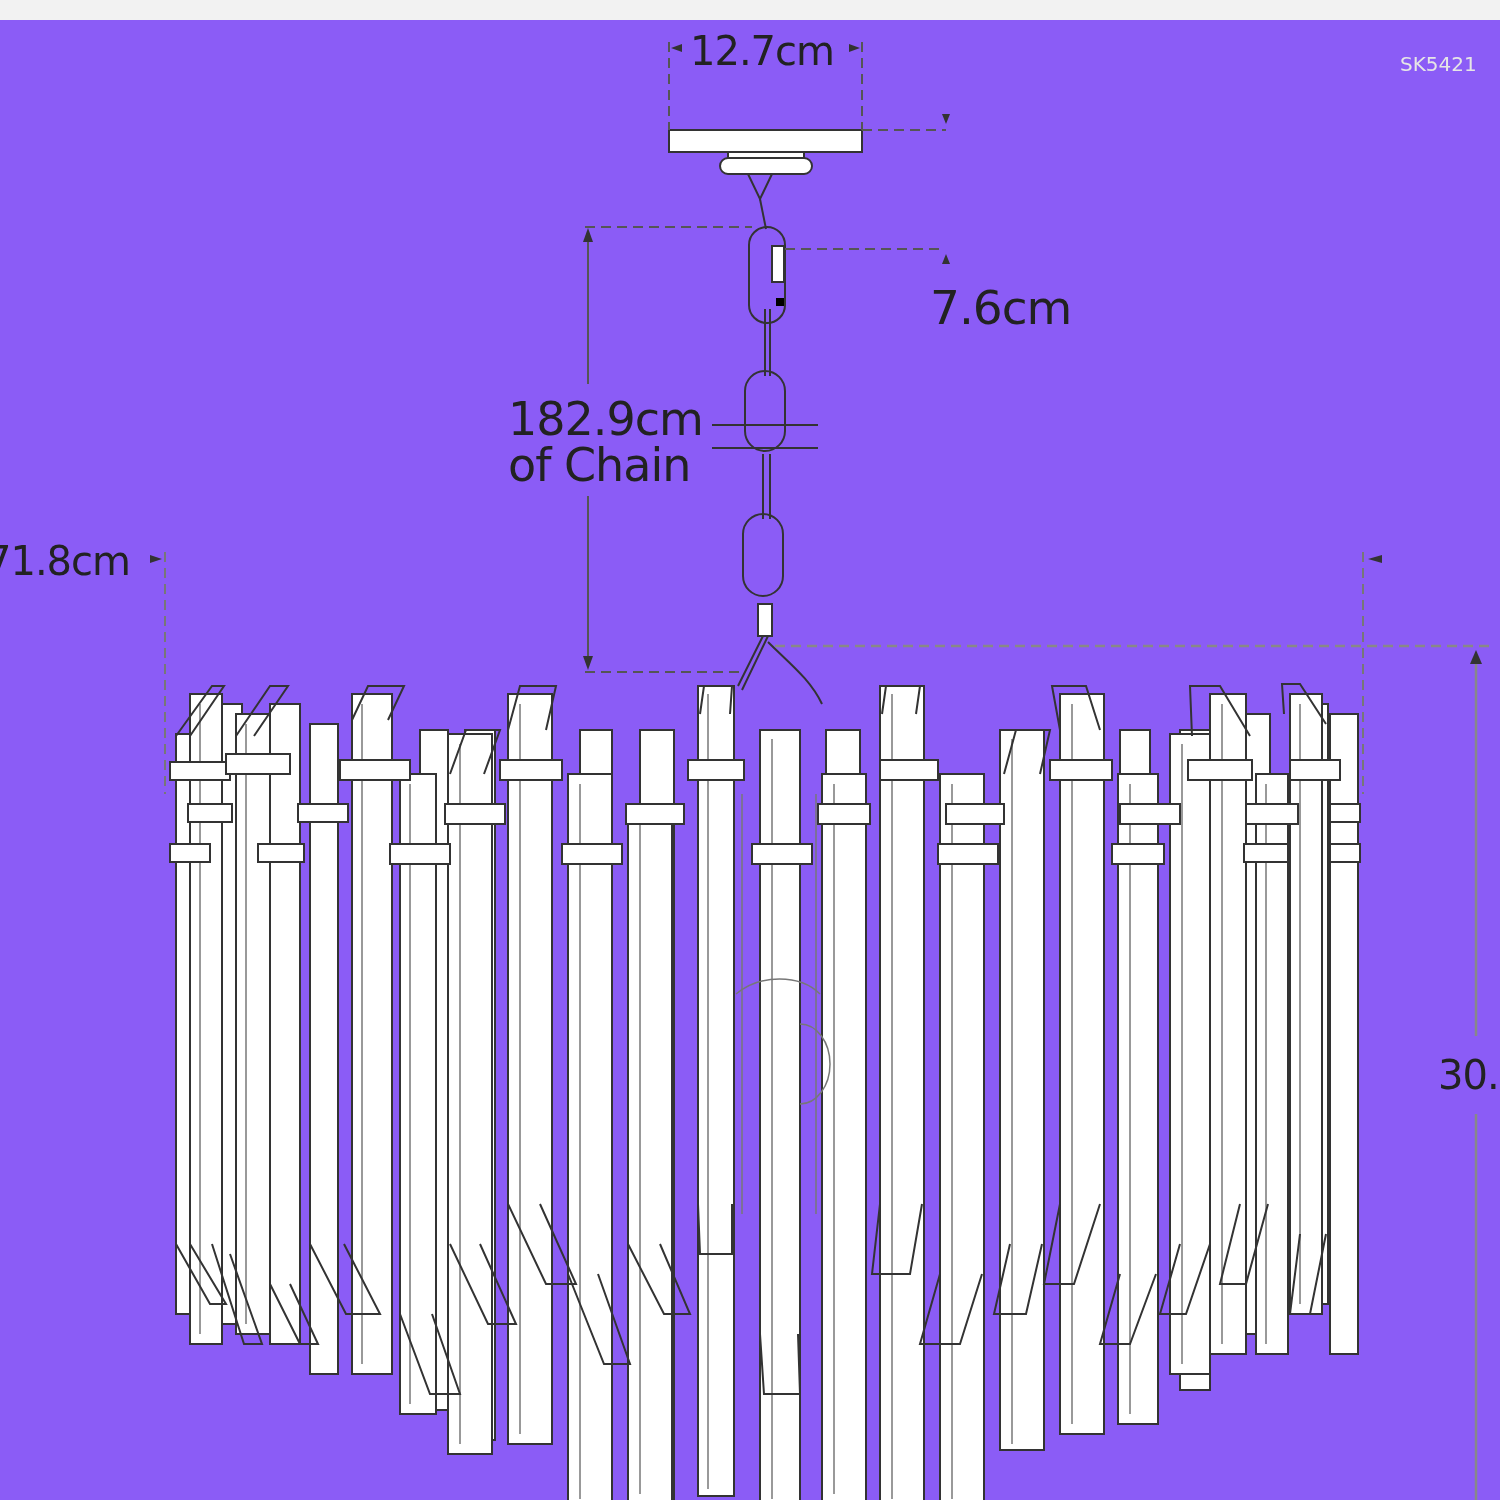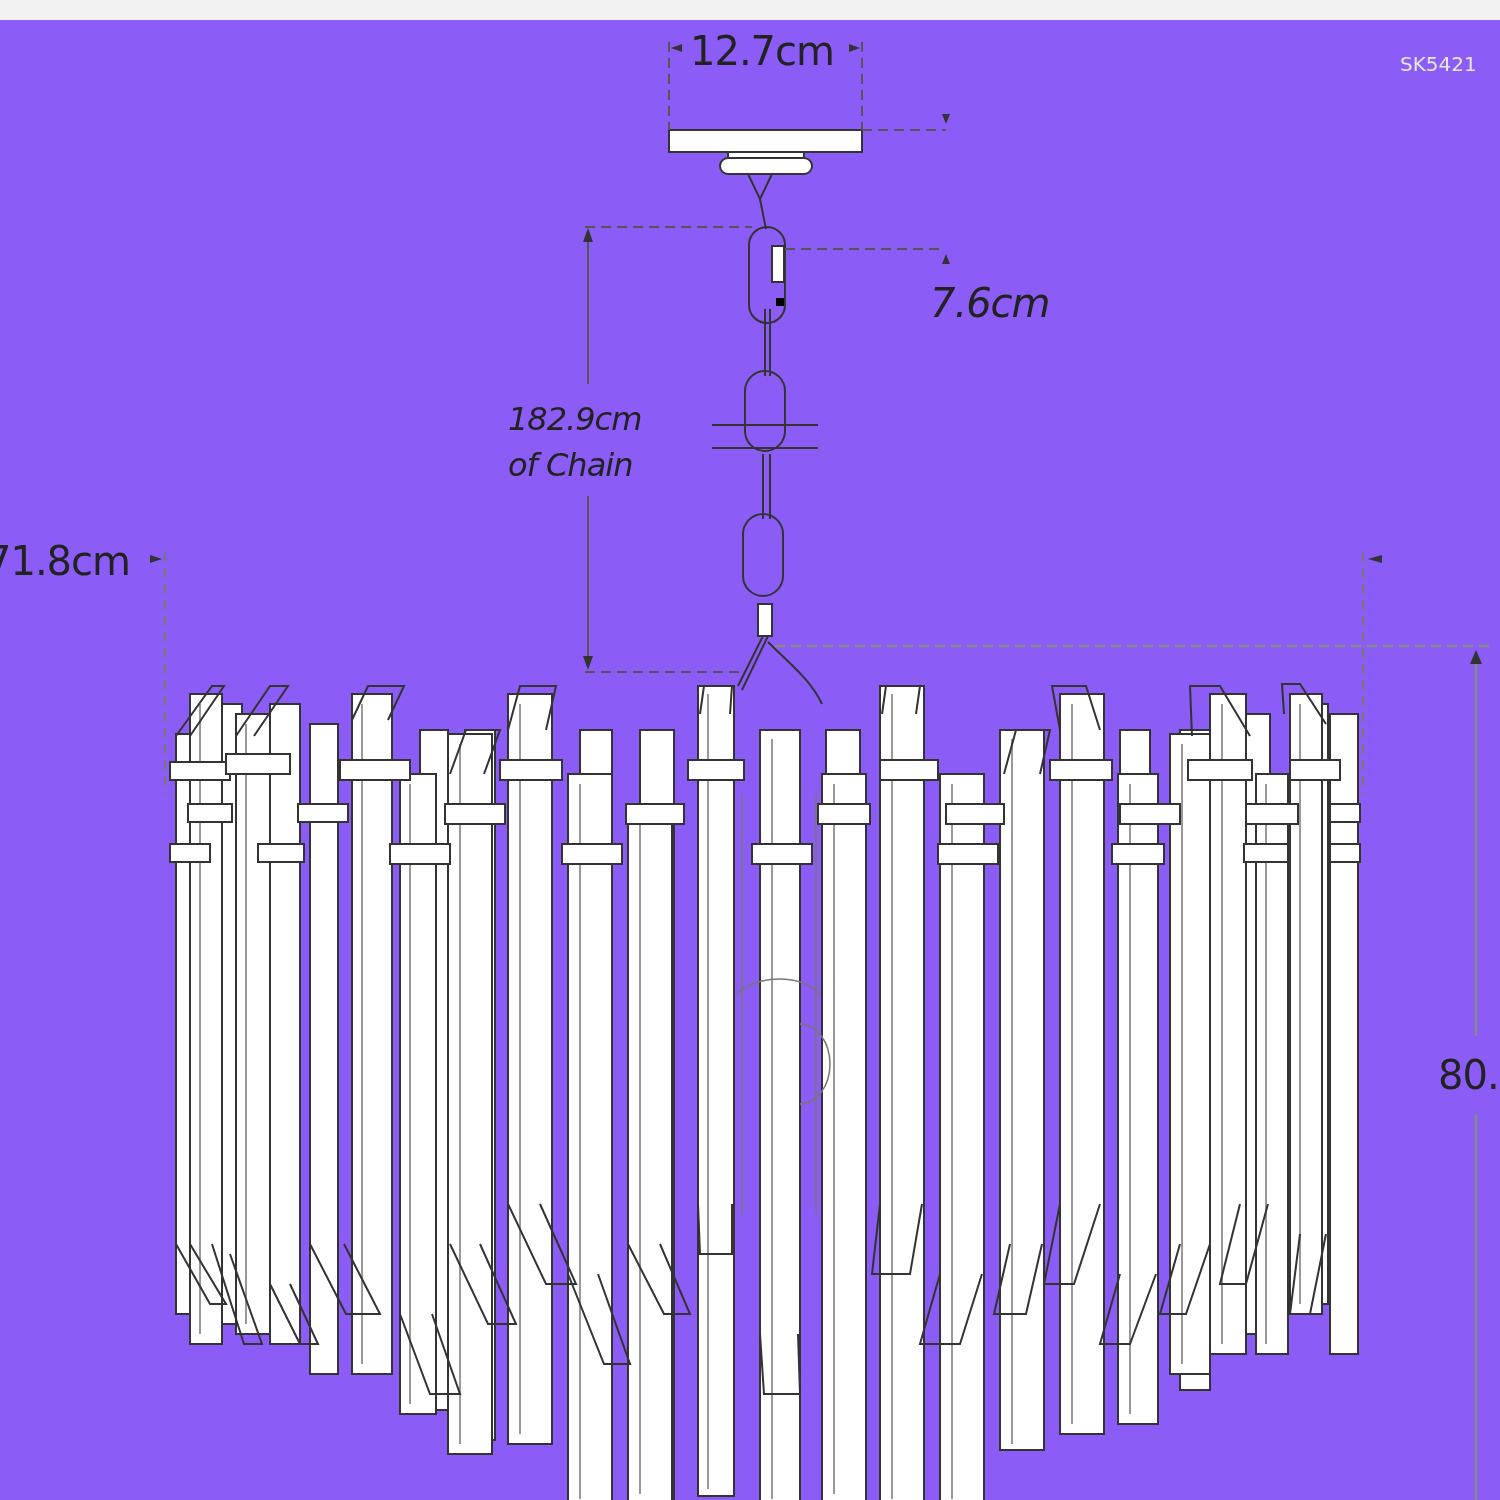--- a/index.html
+++ b/index.html
@@ -1,22 +1,22 @@
 <!DOCTYPE html>
 <html><head>
 <meta charset="utf-8">
 <style>
   html, body { margin: 0; padding: 0; background: #f2f2f2; }
   body { width: 1500px; height: 1500px; position: relative; overflow: hidden; font-family: "DejaVu Sans", sans-serif; }
   .canvas { position: absolute; left: 0; top: 20px; width: 1500px; height: 1488px; background: #8b5cf6; }
   svg { position: absolute; left: 0; top: 0; }
   .lbl { position: absolute; color: #222; font-family: "DejaVu Sans", sans-serif; letter-spacing: -1px; white-space: nowrap; }
   .dim-top { left: 690px; top: 8px; font-size: 40px; }
-  .dim-canopy-h { left: 930px; top: 260px; font-size: 40px; font-style: italic; }
-  .dim-chain { left: 508px; top: 376px; font-size: 32px; line-height: 46px; font-style: italic; }
+  .dim-canopy-h { left: 930px; top: 260px; font-size: 47px; }
+  .dim-chain { left: 508px; top: 376px; font-size: 46px; line-height: 46px; }
   .dim-width { left: -14px; top: 518px; font-size: 40px; }
   .dim-height { left: 1438px; top: 1032px; font-size: 40px; }
   .sku { left: 1400px; top: 32px; font-size: 20px; color: #e6e6e6; letter-spacing: 0; }
 </style>
 </head>
 <body>
 
 <div class="canvas">
 
   <svg width="1500" height="1488" viewBox="0 6 1500 1488">
@@ -230,15 +230,15 @@
     </g>
   </svg>
 
   <div class="lbl dim-top">12.7cm</div>
   <div class="lbl dim-canopy-h">7.6cm</div>
   <div class="lbl dim-chain">
     <div>182.9cm</div>
     <div>of Chain</div>
   </div>
   <div class="lbl dim-width">71.8cm</div>
-  <div class="lbl dim-height">80.</div>
+  <div class="lbl dim-height">30.</div>
   <div class="lbl sku">SK5421</div>
 </div>
 
 </body></html>

